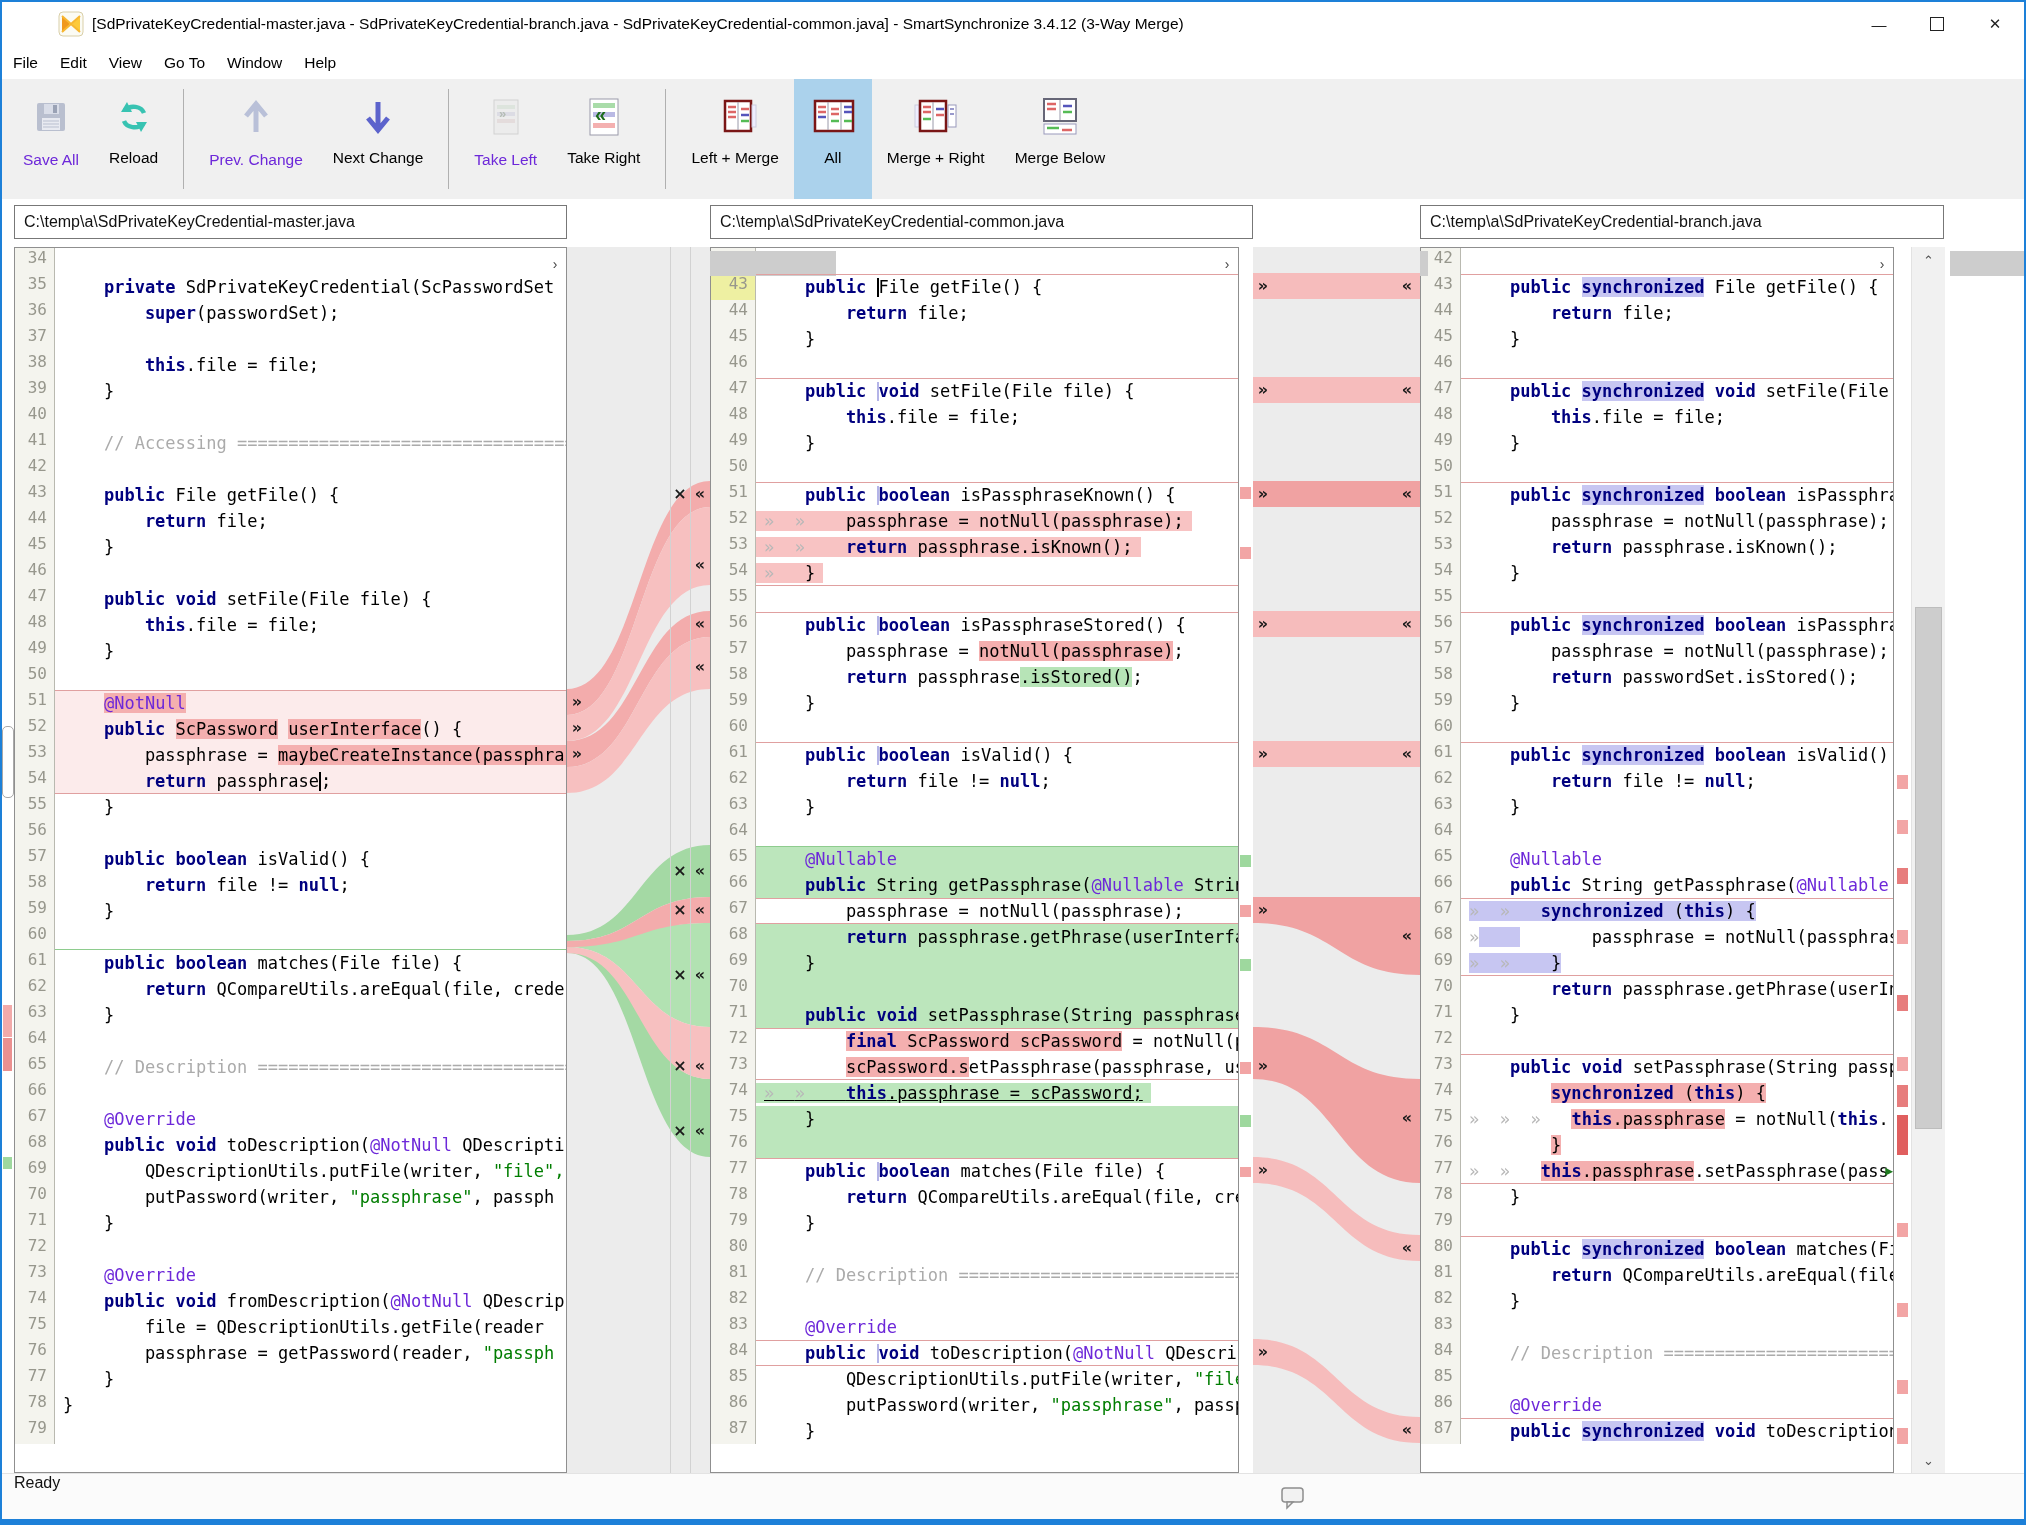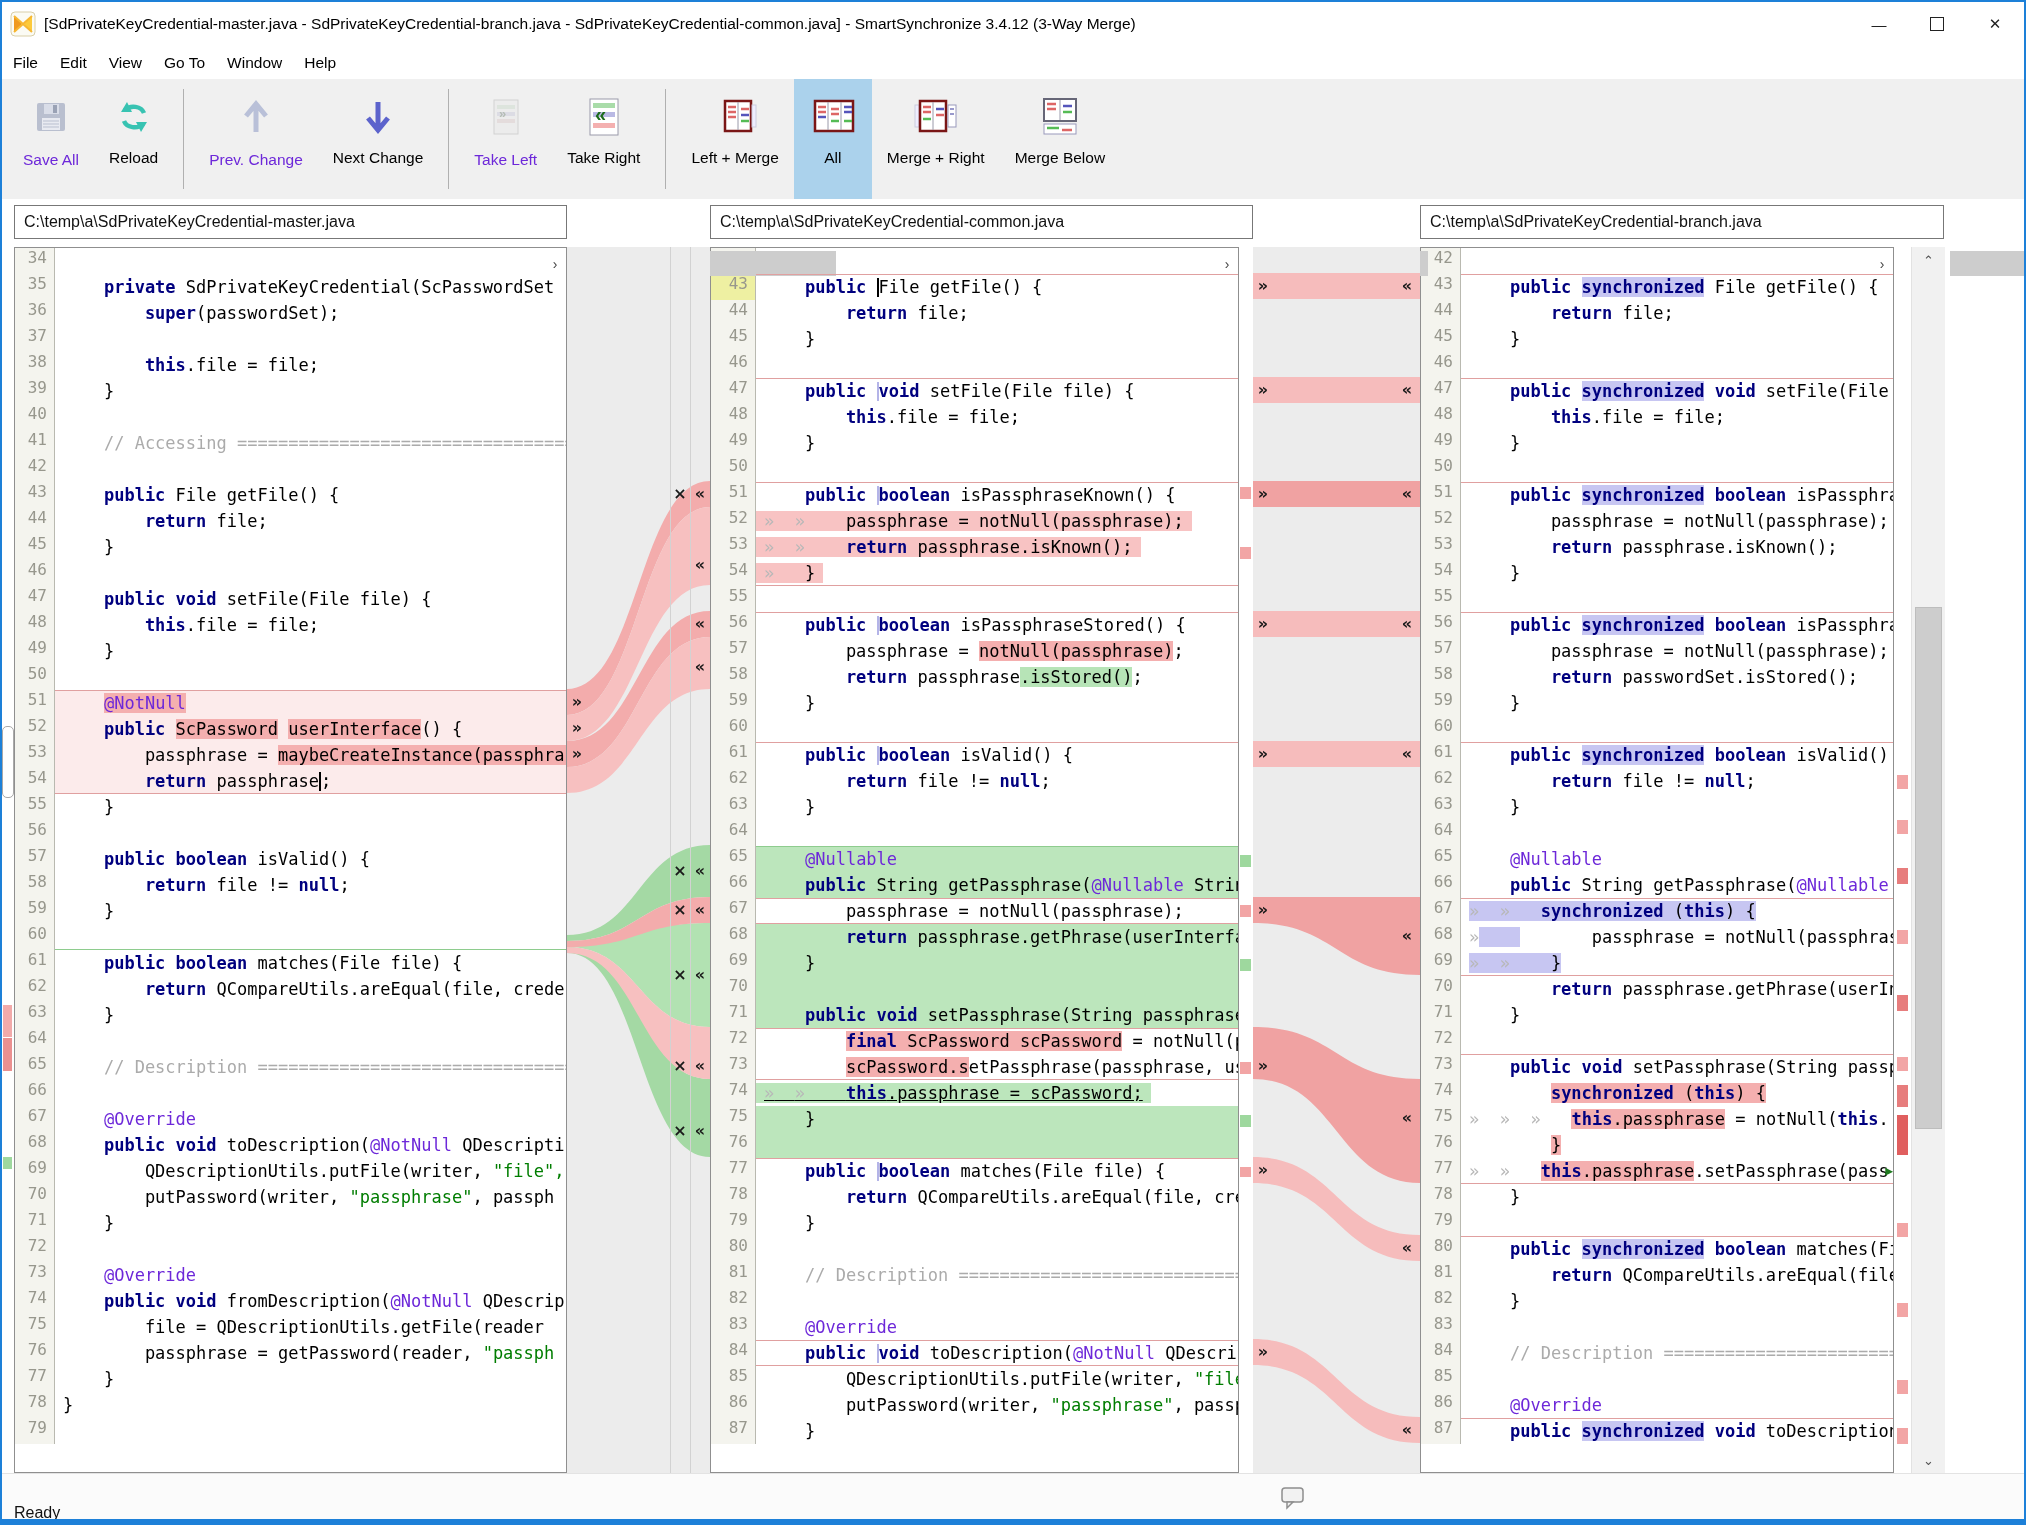--- a/index.html
+++ b/index.html
@@ -1,18 +1,18 @@
 <!DOCTYPE html>
 <html><head>
 <meta charset="utf-8">
 <style>
   html,body{margin:0;padding:0;background:#888;}
   #win{width:2026px;height:1525px;box-sizing:border-box;border:2px solid #1d80d8;border-bottom-width:6px;background:#fff;position:relative;font-family:"Liberation Sans","DejaVu Sans",sans-serif;overflow:hidden;}
   
-  #titlebar{height:44px;display:flex;align-items:center;background:#fff;}
+  #titlebar{height:44px;display:flex;align-items:center;background:#fff;padding-left:48px;}
   #appicon{width:26px;height:26px;margin:0 8px 0 8px;}
   #title{font-size:15.5px;color:#000;flex:1;white-space:nowrap;overflow:hidden;}
   .wctl{width:58px;height:44px;display:flex;align-items:center;justify-content:center;font-size:15px;color:#222;}
   .wctl .sq{width:12px;height:12px;border:1.4px solid #222;display:inline-block;}
   
   #menubar{height:33px;display:flex;align-items:center;background:#fff;}
   .menu-item{padding:0 11px;font-size:15.5px;color:#000;}
   
   #toolbar{height:120px;background:#f0f0f0;display:flex;align-items:stretch;padding-left:6px;}
   .tbtn{display:flex;flex-direction:column;align-items:center;justify-content:flex-start;padding:12px 15px 0 15px;border:none;background:transparent;font-family:inherit;}
@@ -68,21 +68,21 @@
   .hthumb{position:absolute;top:2px;bottom:2px;background:#cdcdcd;}
   .harr{position:absolute;top:0;height:100%;width:22px;display:flex;align-items:center;justify-content:center;color:#444;font-size:14px;}
   #ruler{width:17px;background:#fff;position:relative;border-right:1px solid #e2e2e2;}
   #vscroll{width:33px;background:#f1f1f1;position:relative;}
   .varr{position:absolute;left:0;width:100%;height:26px;display:flex;align-items:center;justify-content:center;color:#555;font-size:13px;}
   #vthumb{position:absolute;left:3px;right:3px;background:#cdcdcd;border:1px solid #bdbdbd;}
   #spacer{flex:1;background:#fff;}
   .mark{position:absolute;}
   #lrect{position:absolute;left:0px;width:10px;border:1px solid #a9a9a9;border-radius:5px;}
   
-  #statusbar{height:48px;background:#fbfbfb;border-top:1px solid #e3e3e3;position:relative;display:flex;align-items:flex-end;}
+  #statusbar{height:48px;background:#fbfbfb;border-top:1px solid #e3e3e3;position:relative;display:flex;align-items:flex-start;}
   #status-text{font-size:16px;color:#111;margin-left:12px;}
   #bubble{position:absolute;left:1278px;top:12px;}
 </style>
 </head>
 <body>
 
 <div id="win">
   <div id="titlebar">
     <svg id="appicon" viewBox="0 0 26 26">
       <rect x="1" y="1" width="24" height="24" rx="4" fill="#fbfbf4" stroke="#d9cfa8"></rect>

